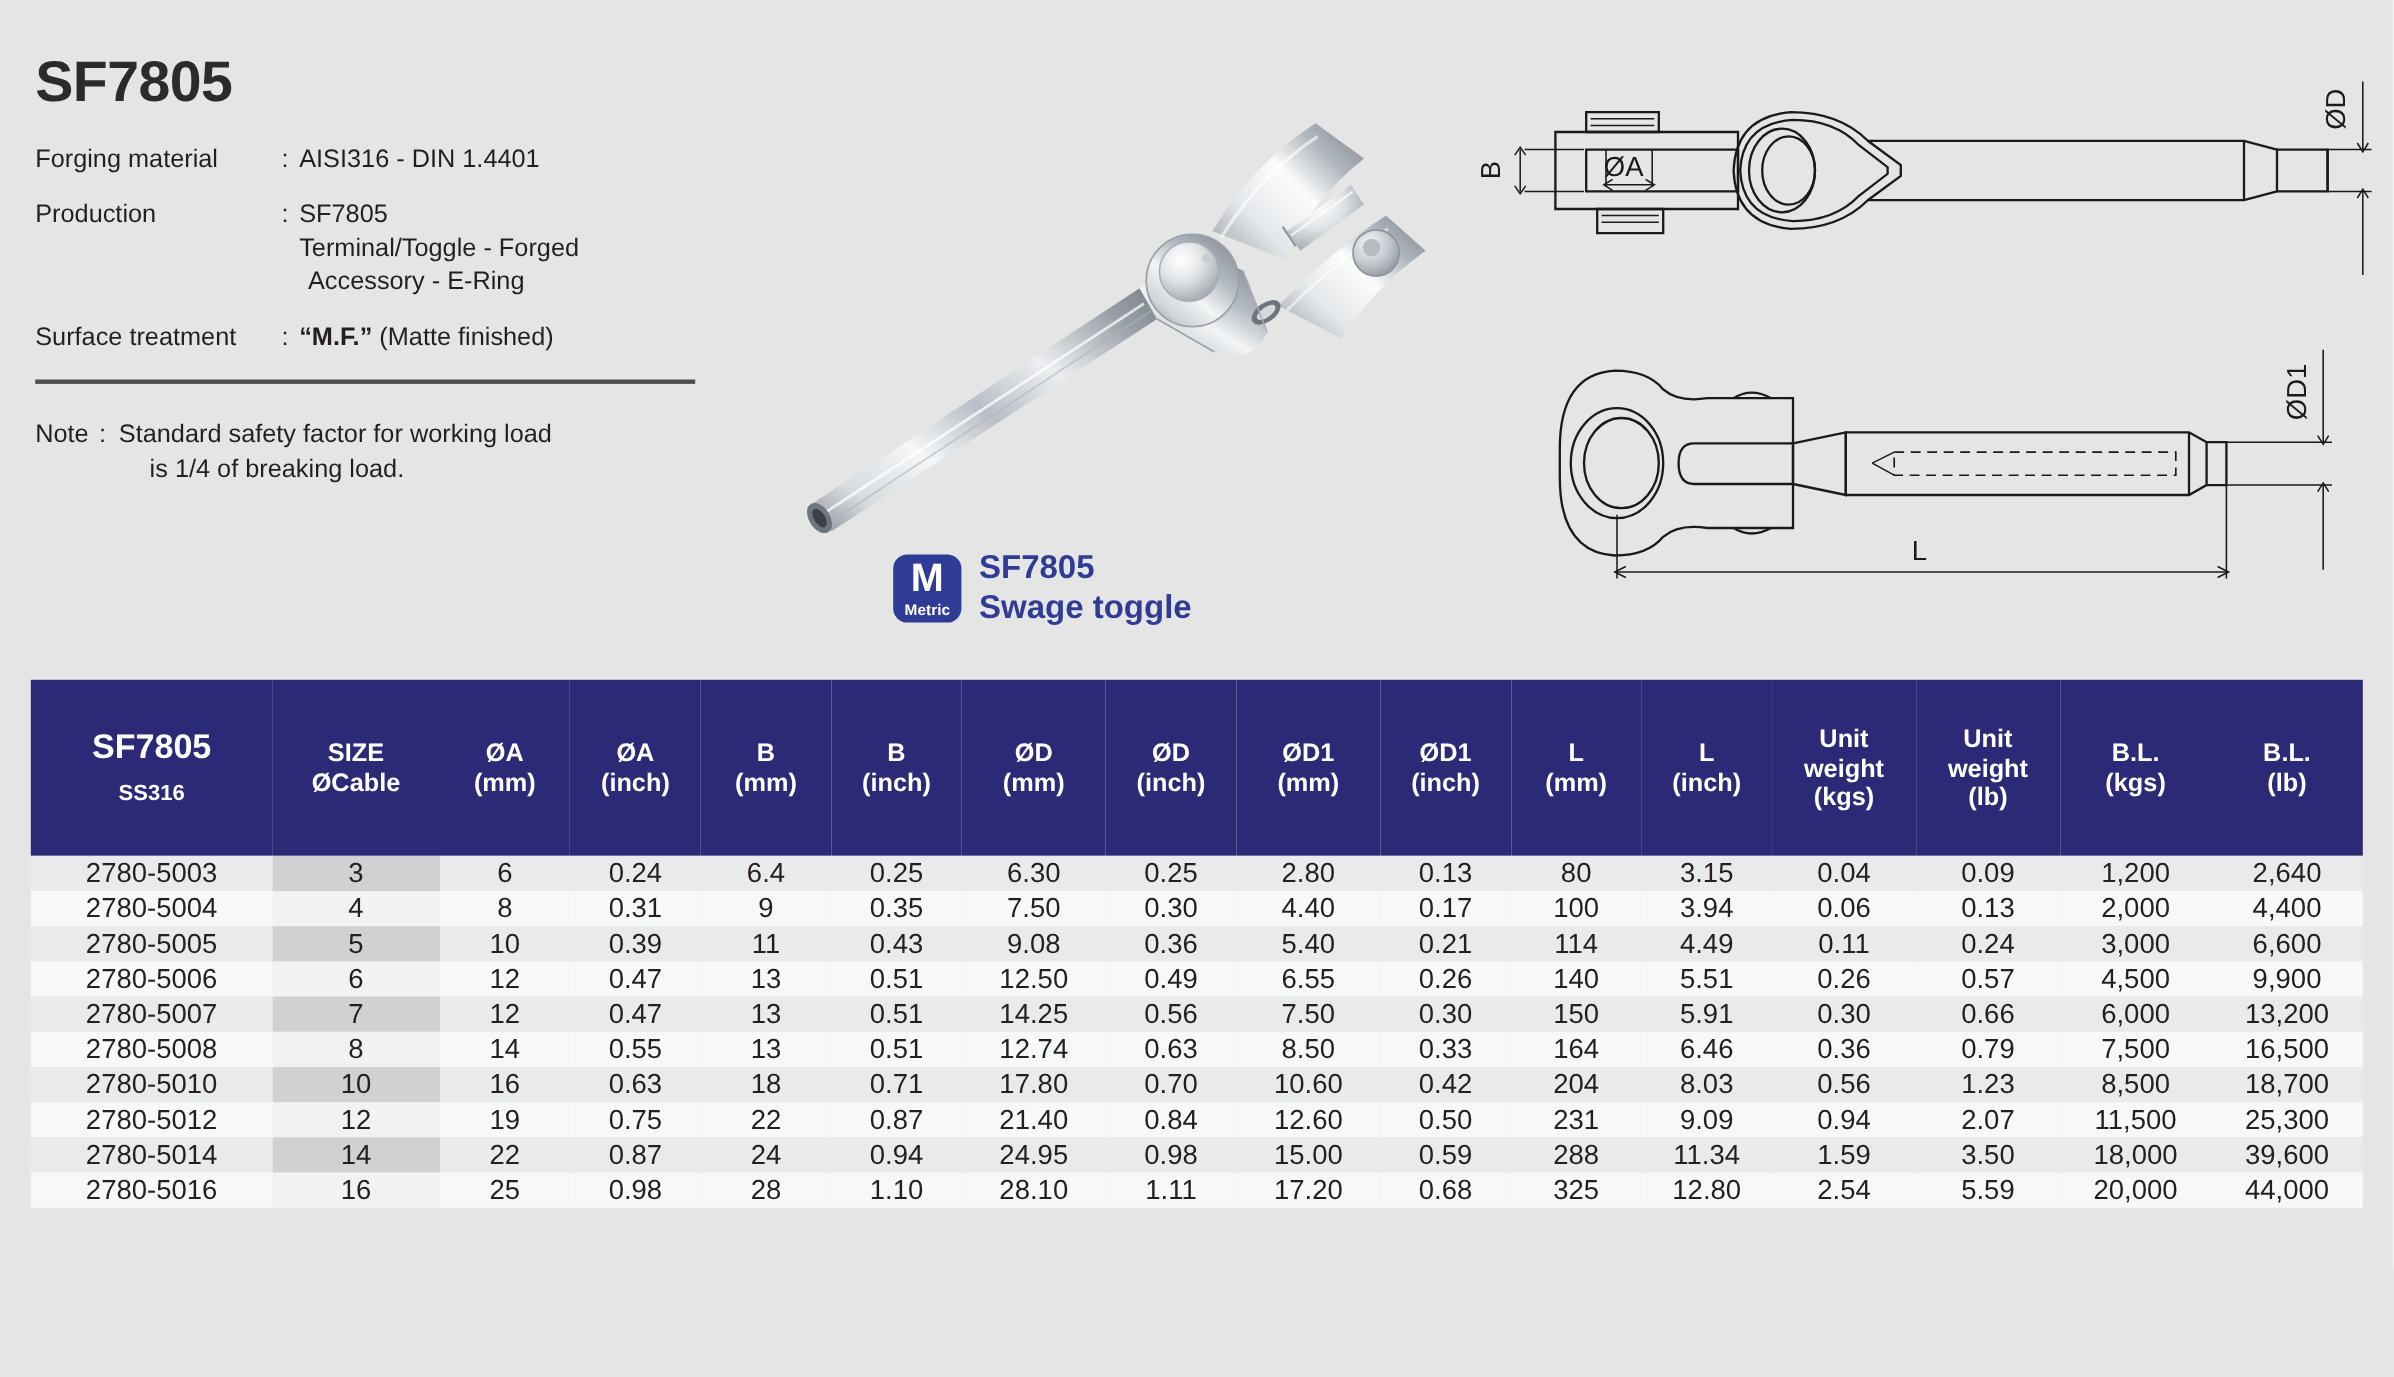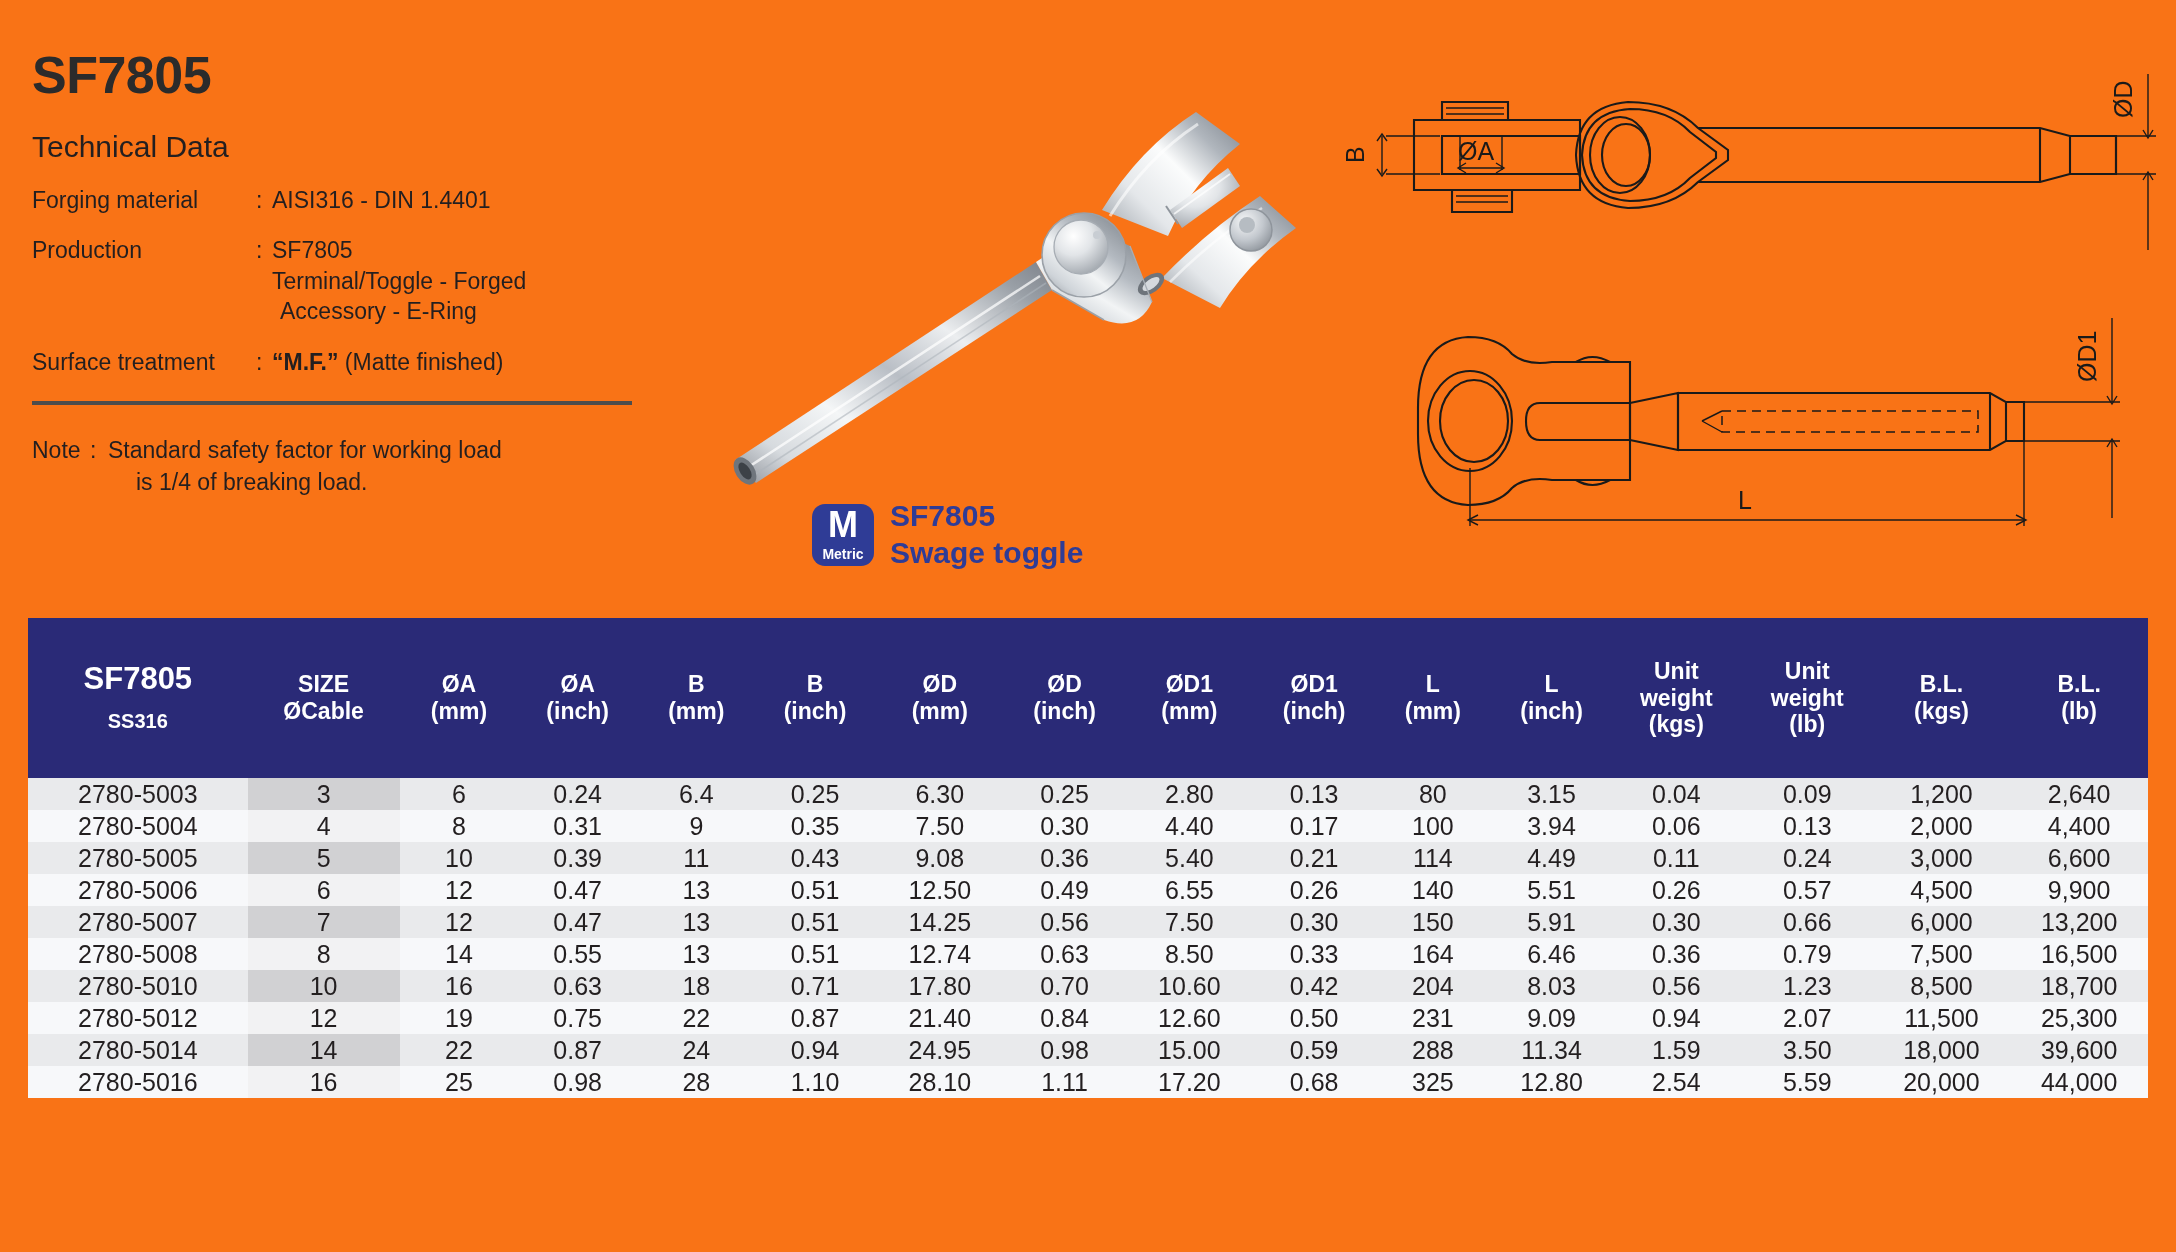--- a/index.html
+++ b/index.html
@@ -7,21 +7,21 @@
     margin: 0; padding: 0;
     width: 2176px; height: 1252px;
     background: #ffffff;
     font-family: "Liberation Sans", sans-serif;
     color: #231f20;
     overflow: hidden;
   }
   #page {
     position: relative;
     width: 2176px; height: 1252px;
-    background: #f97316;
+    background: #e5e5e5;
   }
 
   
   #info-block { position: absolute; left: 32px; top: 48px; width: 640px; }
   #page-title {
     font-size: 52px; font-weight: bold; letter-spacing: -0.5px;
     color: #2b2b2b; line-height: 1.05; margin: 0 0 26px 0;
   }
   #tech-data-heading {
     font-size: 30px; font-weight: normal; color: #231f20;
@@ -109,21 +109,20 @@
   col.c-bl     { width: 124px; }
 </style>
 </head>
 <body>
 
 <div id="page">
 
   <div id="info-block">
     <h1 id="page-title">SF7805</h1>
 
-    <h2 id="tech-data-heading">Technical Data</h2>
 
     <div class="spec-row">
       <span class="spec-label">Forging material</span>
       <span class="spec-colon">:</span>
       <span class="spec-value">AISI316 - DIN 1.4401</span>
     </div>
 
     <div class="spec-row">
       <span class="spec-label">Production</span>
       <span class="spec-colon">:</span>

